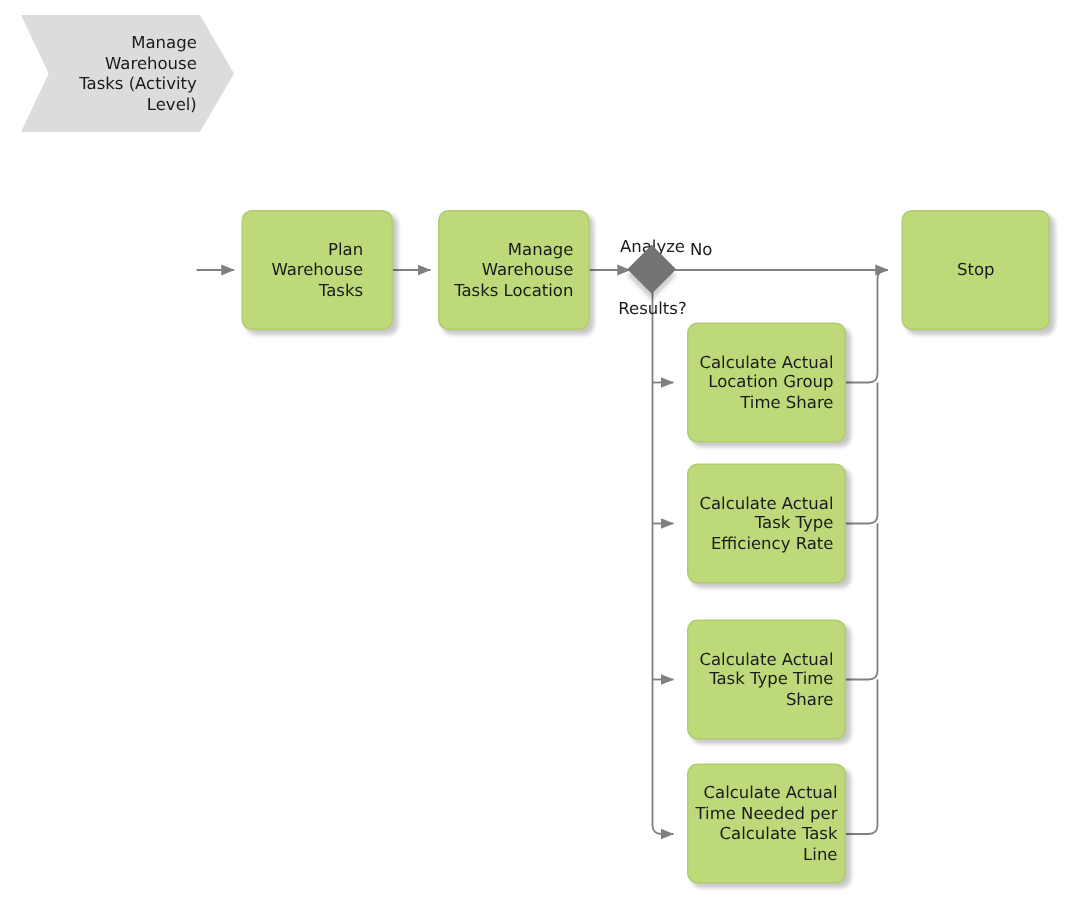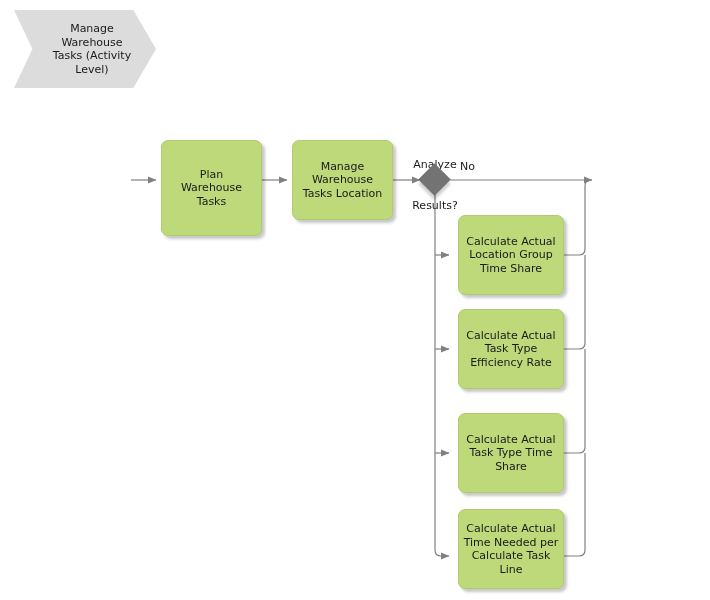--- a/index.html
+++ b/index.html
@@ -29,21 +29,21 @@
     width: 710px;
     height: 600px;
     pointer-events: none;
   }
   .node {
     position: absolute;
     box-sizing: border-box;
     display: flex;
     align-items: center;
     justify-content: center;
-    text-align: center;
+    text-align: right;
     line-height: 13.5px;
     letter-spacing: 0px;
   }
   .proc {
     background: #bed97a;
     border: 1px solid #b0cc6e;
     border-radius: 7px;
     box-shadow: 3px 3px 3px rgba(0,0,0,0.22);
     font-size: 11px;
     color: #1a1a1a;
@@ -114,21 +114,21 @@
   <div class="node banner" style="left:14px; top:10px; width:142px; height:78px;">
     <div>
       <span class="nl">Manage</span>
       <span class="nl">Warehouse</span>
       <span class="nl">Tasks (Activity</span>
       <span class="nl">Level)</span>
     </div>
   </div>
 
 
-  <div class="node proc" style="left:161px; top:140px; width:101px; height:96px;">
+  <div class="node proc" style="left:161px; top:140px; width:101px; height:80px;">
     <div>
       <span class="nl">Plan</span>
       <span class="nl">Warehouse</span>
       <span class="nl">Tasks</span>
     </div>
   </div>
 
   <div class="node proc" style="left:292px; top:140px; width:101px; height:80px;">
     <div>
       <span class="nl">Manage</span>
@@ -174,14 +174,19 @@
 
   <div class="node proc" style="left:458px; top:509px; width:106px; height:80px;">
     <div>
       <span class="nl">Calculate Actual</span>
       <span class="nl">Time Needed per</span>
       <span class="nl">Calculate Task</span>
       <span class="nl">Line</span>
     </div>
   </div>
 
+  <div class="node proc" style="left:601px; top:140px; width:99px; height:80px;">
+    <div>
+      <span class="nl">Stop</span>
+    </div>
+  </div>
 
 </div>
 
 </body></html>

